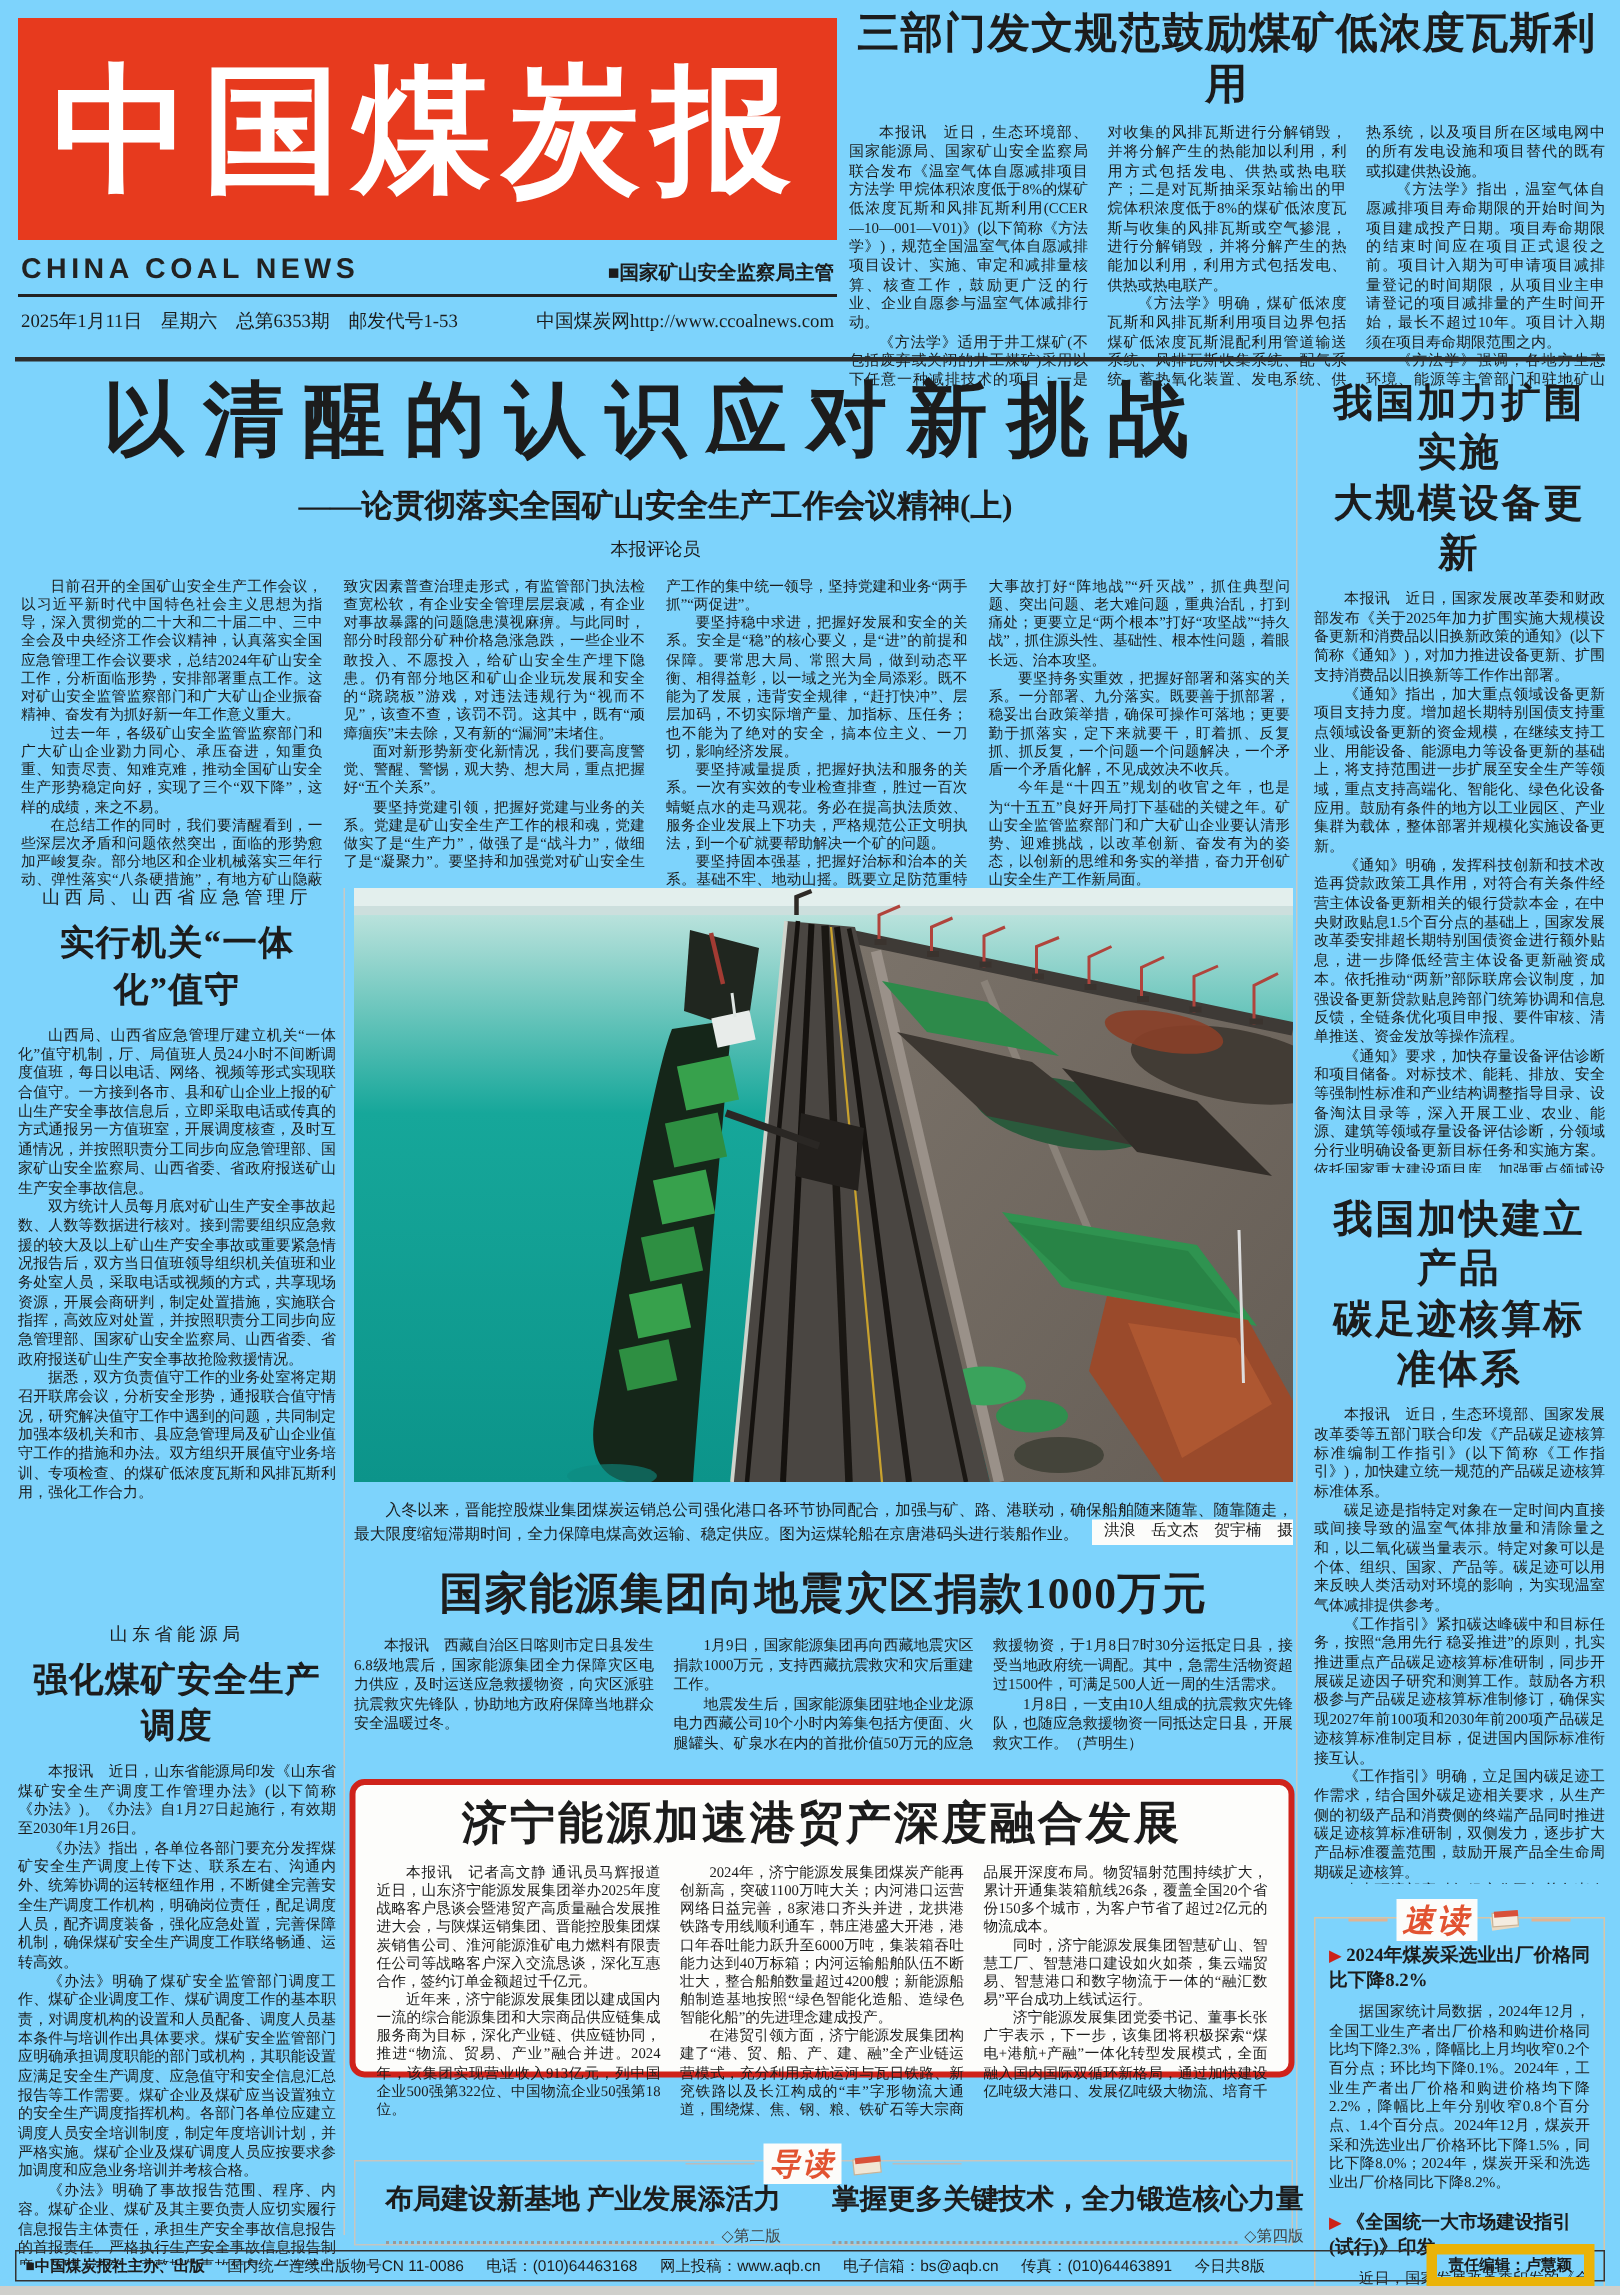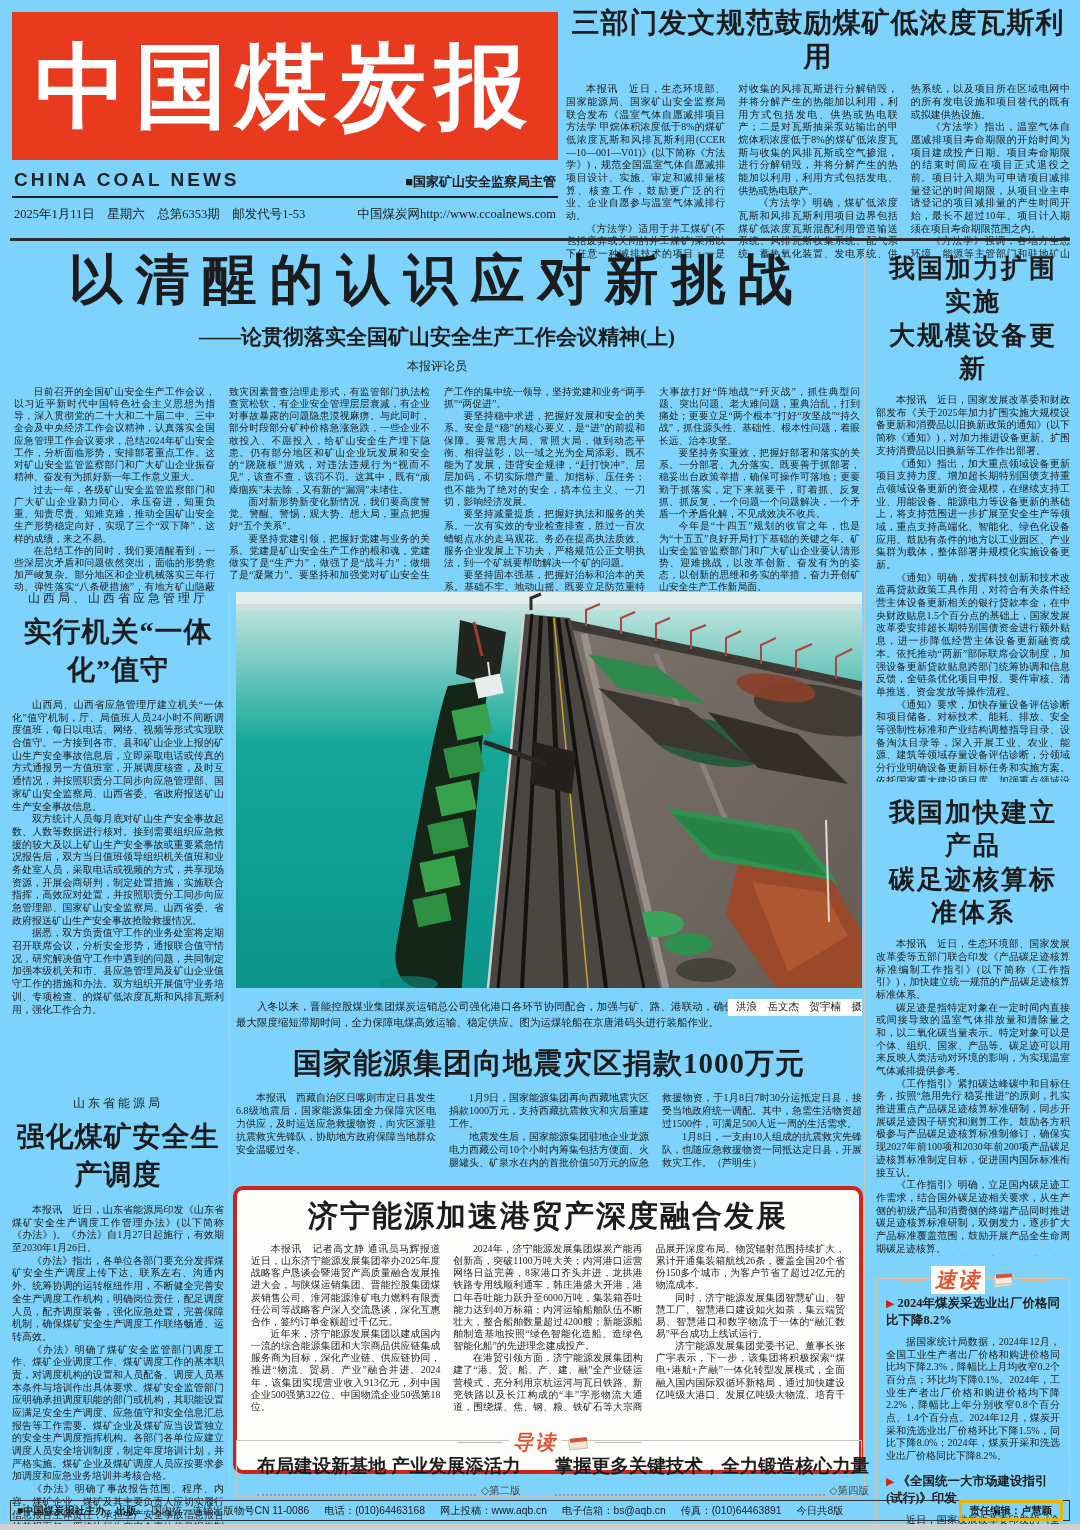--- a/index.html
+++ b/index.html
@@ -44,33 +44,33 @@
   .qr-label-row{position:absolute;top:-13px;left:0;right:0;display:flex;align-items:center;justify-content:center;gap:6px;}
   .qr-dash{width:26px;height:0;border-top:2px solid #e0b493;}
   .qr-label{background:#fcfcfa;color:#e25331;font-weight:900;font-style:italic;font-size:21px;letter-spacing:2px;padding:0 4px;
             font-family:"Liberation Sans","DejaVu Sans",sans-serif;}
   .qr-item{margin-bottom:10px;}
   .qr-head{font-size:12.5px;font-weight:bold;line-height:1.35;}
   .qr-tri{color:#cc2318;margin-right:3px;font-size:11px;}
   .qr-body{margin-top:7px;}
   
   .left-rail{position:absolute;left:12px;top:590px;width:212px;}
-  .lr-title{font-size:28px;font-weight:bold;text-align:center;letter-spacing:1px;margin-top:6px;}
+  .lr-title{font-size:23px;font-weight:bold;text-align:center;letter-spacing:1px;margin-top:6px;}
   .lr-art1 .art-body{margin-top:10px;height:380px;}
   .lr-art2{margin-top:16px;}
   .lr-art2 .art-body{margin-top:10px;height:334px;}
   
   .photo-block{position:absolute;left:236px;top:592px;width:626px;}
   .caption{position:relative;margin-top:7px;font-size:10.5px;line-height:1.55;text-align:justify;}
   .caption .cap-text{text-indent:2em;display:block;}
-  .credit{position:absolute;right:0;bottom:16px;background:#fcfcfa;padding-left:8px;}
+  .credit{position:absolute;right:0;bottom:3px;background:#fcfcfa;padding-left:8px;}
   .donation{position:absolute;left:236px;top:1046px;width:626px;}
   .donation .art-title{font-size:29px;letter-spacing:1px;}
   .donation .art-body{margin-top:10px;height:92px;font-size:10px;line-height:1.3;}
-  .jining{position:absolute;left:233px;top:1186px;width:630px;height:288px;border:4px solid #cf231b;border-radius:10px;
+  .jining{position:absolute;left:233px;top:1186px;width:630px;height:199px;border:4px solid #cf231b;border-radius:10px;
           padding:8px 14px;box-sizing:border-box;background:#fdfdfb;}
   .jining .art-title{font-size:30px;letter-spacing:2px;}
   .jining .art-body{margin-top:9px;height:170px;font-size:9.8px;line-height:1.24;}
   
   .teasers{position:absolute;left:236px;top:1440px;width:626px;height:57px;border:1px solid #c6c6c0;
            box-sizing:border-box;padding:12px 20px 0;}
   .t-label-row{position:absolute;top:-12px;left:0;right:0;display:flex;align-items:center;justify-content:center;gap:6px;}
   .t-dash{width:46px;height:0;border-top:1px solid #bbb;}
   .t-label{background:#fcfcfa;color:#e25331;font-weight:900;font-style:italic;font-size:20px;letter-spacing:2px;padding:0 4px;
            font-family:"Liberation Sans","DejaVu Sans",sans-serif;}
@@ -78,21 +78,21 @@
   .teaser{flex:1;}
   .t-title{font-size:18.5px;font-weight:bold;white-space:nowrap;}
   .t-leader{display:flex;align-items:center;margin-top:6px;}
   .t-dots{flex:1;border-bottom:2px dotted #999;height:7px;margin-right:5px;}
   .t-page{font-size:10.5px;color:#444;}
   
   .footer{position:absolute;left:10px;top:1500px;width:1060px;height:21px;border:1px solid #333;box-sizing:border-box;
           display:flex;align-items:center;gap:15px;padding:0 6px;font-size:10.3px;
           font-family:"Liberation Sans","DejaVu Sans",sans-serif;}
   .footer .pub{font-weight:bold;}
-  .editor-box{margin-left:auto;border:3px solid #eab308;padding:0 8px;line-height:15px;height:15px;font-weight:bold;text-align:right;}
+  .editor-box{margin-left:auto;border:7px solid #eab308;padding:0 8px;line-height:15px;height:15px;font-weight:bold;text-align:right;}
   .bottom-edge{position:absolute;left:0;top:1524px;width:1080px;height:6px;background:#cfcfcb;}
 </style>
 </head>
 <body>
 
 <div class="page">
 
   <div class="masthead">
     <div class="mast-red">
       <div class="mast-title">中国煤炭报</div>

